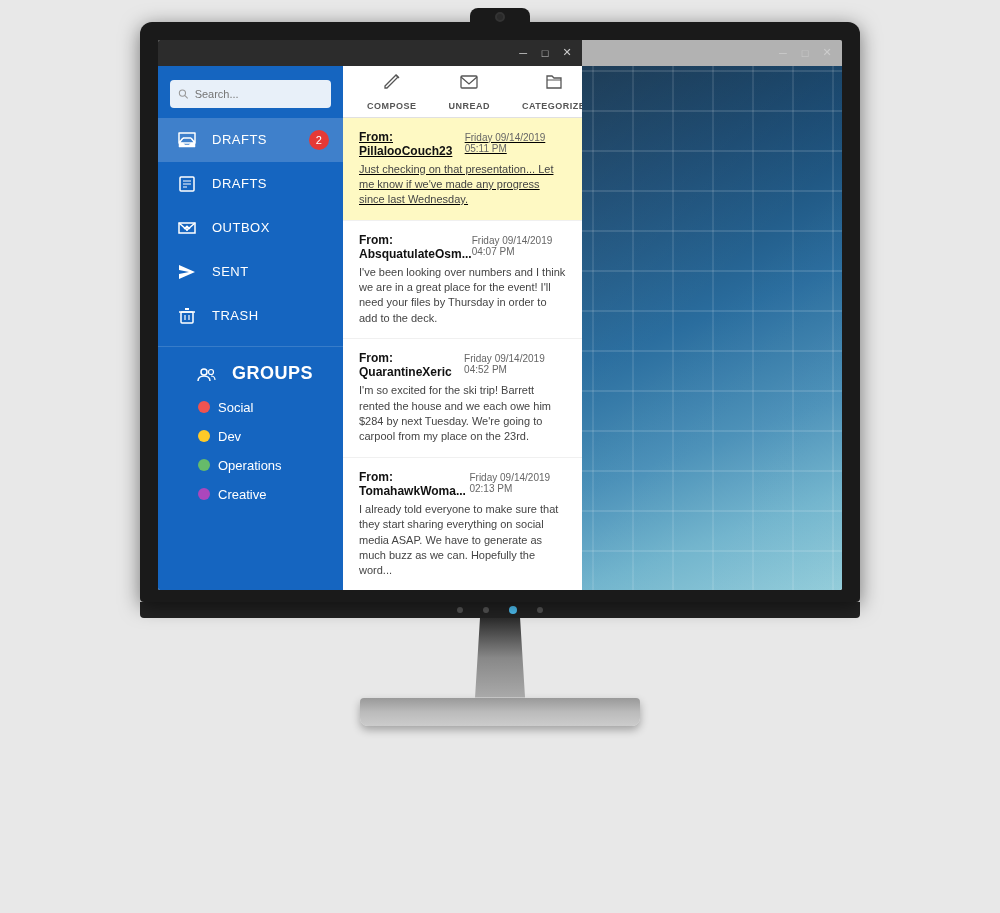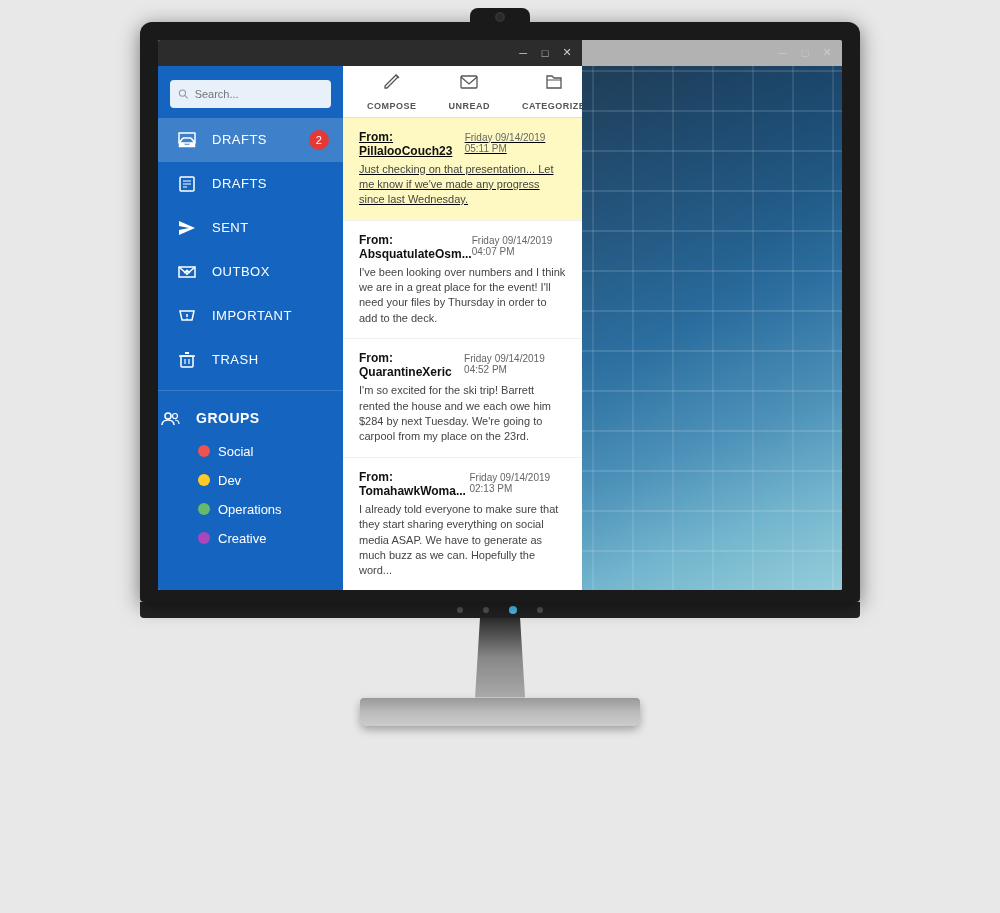--- a/index.html
+++ b/index.html
@@ -165,26 +165,27 @@
       margin: 8px 0;
     }
 
     .groups-section {
       padding: 0 0 8px 0;
     }
 
     .groups-header {
       display: flex;
       align-items: center;
-      padding: 8px 2px;
+      padding: 8px 30px;
       color: #fff;
-      font-size: 14px;
+      font-size: 18px;
       font-weight: 600;
       letter-spacing: 0.5px;
       gap: 14px;
+      justify-content: flex-end;
     }
 
     .group-item {
       display: flex;
       align-items: center;
       padding: 7px 18px 7px 40px;
       color: #fff;
       font-size: 13px;
       cursor: pointer;
       gap: 8px;
@@ -397,47 +398,37 @@
                     <line x1="6" y1="9" x2="14" y2="9" stroke="white" stroke-width="1.2"></line>
                     <line x1="6" y1="12" x2="10" y2="12" stroke="white" stroke-width="1.2"></line>
                   </svg>
                 </div>
                 <span>DRAFTS</span>
               </div>
 
               <div class="nav-item">
                 <div class="nav-icon">
                   <svg width="20" height="18" viewBox="0 0 20 18" fill="none">
-                    <path d="M2 2l16 7-16 7V11l10-2-10-2V2z" fill="white"></path>
-                  </svg>
-                </div>
-                <span>SENT</span>
+                    <path d="M2 4h16v10H2z" stroke="white" stroke-width="1.5" fill="none"></path>
+                    <path d="M2 4l8 7 8-7" stroke="white" stroke-width="1.5"></path>
+                    <path d="M10 12v-5M7 10l3-3 3 3" stroke="white" stroke-width="1.2"></path>
+                  </svg>
+                </div>
+                <span>OUTBOX</span>
               </div>
 
               <div class="nav-item">
                 <div class="nav-icon">
                   <svg width="20" height="18" viewBox="0 0 20 18" fill="none">
-                    <path d="M2 4h16v10H2z" stroke="white" stroke-width="1.5" fill="none"></path>
-                    <path d="M2 4l8 7 8-7" stroke="white" stroke-width="1.5"></path>
-                    <path d="M10 12v-5M7 10l3-3 3 3" stroke="white" stroke-width="1.2"></path>
-                  </svg>
-                </div>
-                <span>OUTBOX</span>
-              </div>
-
-              <div class="nav-item">
-                <div class="nav-icon">
-                  <svg width="20" height="18" viewBox="0 0 20 18" fill="none">
-                    <path d="M3 4l14 0-2 9H5L3 4z" stroke="white" stroke-width="1.5" fill="none"></path>
-                    <line x1="10" y1="7" x2="10" y2="10" stroke="white" stroke-width="1.5"></line>
-                    <circle cx="10" cy="12" r="0.8" fill="white"></circle>
-                  </svg>
-                </div>
-                <span>IMPORTANT</span>
-              </div>
+                    <path d="M2 2l16 7-16 7V11l10-2-10-2V2z" fill="white"></path>
+                  </svg>
+                </div>
+                <span>SENT</span>
+              </div>
+
 
               <div class="nav-item">
                 <div class="nav-icon">
                   <svg width="20" height="18" viewBox="0 0 20 18" fill="none">
                     <rect x="4" y="5" width="12" height="11" rx="1" stroke="white" stroke-width="1.5" fill="none"></rect>
                     <line x1="2" y1="5" x2="18" y2="5" stroke="white" stroke-width="1.5"></line>
                     <line x1="8" y1="2" x2="12" y2="2" stroke="white" stroke-width="2"></line>
                     <line x1="8" y1="8" x2="8" y2="13" stroke="white" stroke-width="1.2"></line>
                     <line x1="12" y1="8" x2="12" y2="13" stroke="white" stroke-width="1.2"></line>
                   </svg>

